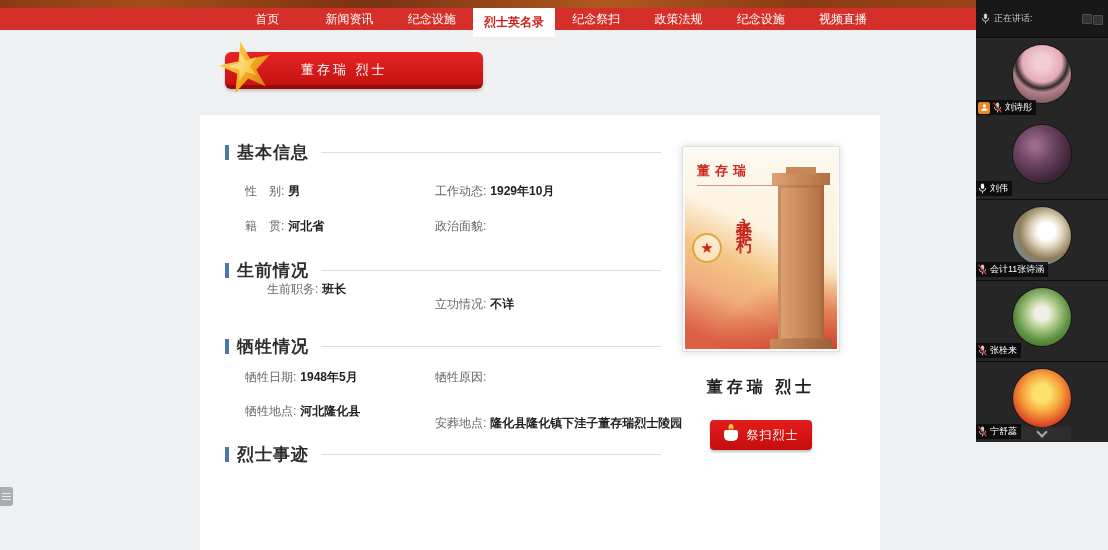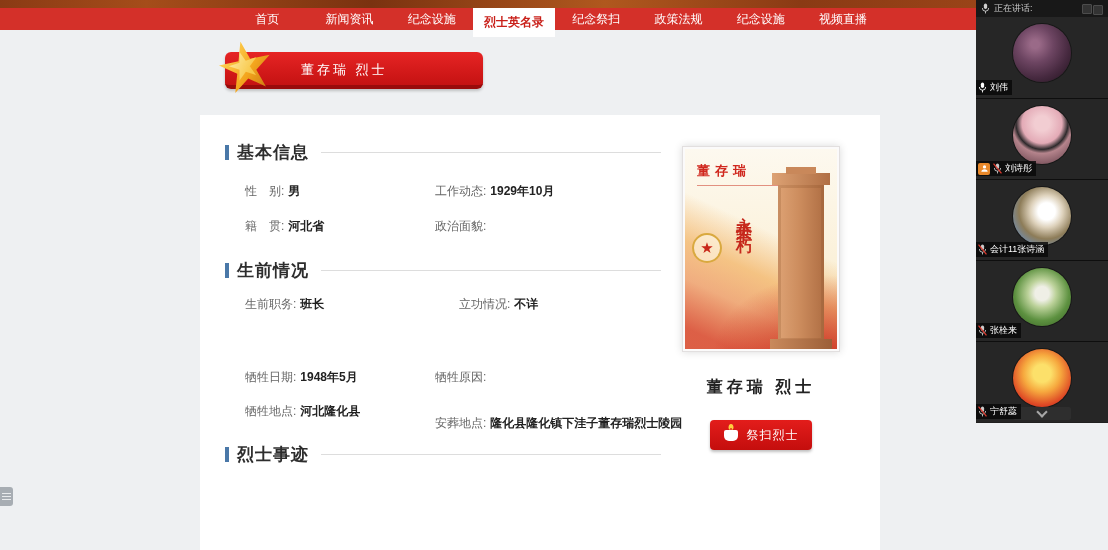--- a/index.html
+++ b/index.html
@@ -75,21 +75,21 @@
     background:linear-gradient(180deg,#e31d1b,#c40e0d);display:flex;align-items:center;justify-content:center;
     gap:9px;color:#fff;font-size:12px;letter-spacing:1px;cursor:pointer;box-shadow:0 2px 3px rgba(0,0,0,.25);}
   .candle{width:14px;height:11px;background:#fff;border-radius:2px 2px 5px 5px;position:relative;flex:none;}
   .candle::before{content:"";position:absolute;top:-6px;left:50%;transform:translateX(-50%);
     width:5px;height:6px;background:#ffcf3e;border-radius:50% 50% 50% 50%/65% 65% 35% 35%;}
   .candle::after{content:"";position:absolute;top:-2px;left:50%;transform:translateX(-50%);
     width:2px;height:2px;background:#e03020;border-radius:50%;}
 
   
   .vpanel{position:absolute;left:976px;top:0;width:132px;height:423px;background:#202020;}
-  .vheader{height:17px;background:#181818;display:flex;align-items:center;gap:4px;padding:0 5px;
+  .vheader{height:17px;background:#181818;display:flex;align-items:center;gap:4px;padding:10px 5px;
     color:#c6c6c6;font-size:9px;}
   .vheader .spacer{flex:1;}
   .grid-ico{width:8px;height:8px;border:1px solid #4c4c4c;border-radius:1px;background:#333;}
   .grid-ico + .grid-ico{margin-left:-3px;margin-top:3px;}
   .vtile{position:relative;height:81px;border-top:1px solid #0e0e0e;background:#262626;box-sizing:border-box;}
   .avatar{position:absolute;left:50%;top:7px;transform:translateX(-50%);width:58px;height:58px;
     border-radius:50%;box-shadow:0 0 0 1px rgba(0,0,0,.4);}
   .av1{background:radial-gradient(circle at 38% 35%,#9a6a88 8%,#6d4562 35%,#46293f 65%,#241420 95%);}
   .av2{background:radial-gradient(circle at 50% 30%,#f2cdd2 15%,#e3aab6 40%,#2e2a2c 52%,#b5848c 60%,#7a525c 85%);}
   .av3{background:radial-gradient(circle at 58% 42%,#ffffff 18%,#ded2bc 34%,#8d7c58 58%,#6f8cb0 82%,#5a78a0 95%);}
@@ -154,27 +154,32 @@
     </div>
     <div class="frow col2" style="top:103px;">
       <span class="flabel">政治面貌:</span><span class="fvalue"></span>
     </div>
 
     <div class="section-head" style="top:144px;">
       <span class="sec-bar"></span>
       <span class="sec-title">生前情况</span>
       <span class="sec-line"></span>
     </div>
-    <div class="frow col1" style="top:181px;">
+    <div class="frow col1" style="top:166px;margin-left:22px;">
       <span class="flabel">生前职务:</span><span class="fvalue">班长</span>
     </div>
-    <div class="frow col2" style="top:181px;margin-left:24px;">
+    <div class="frow col2" style="top:181px;">
       <span class="flabel">立功情况:</span><span class="fvalue">不详</span>
     </div>
 
+    <div class="section-head" style="top:220px;">
+      <span class="sec-bar"></span>
+      <span class="sec-title">牺牲情况</span>
+      <span class="sec-line"></span>
+    </div>
     <div class="frow col1" style="top:254px;">
       <span class="flabel">牺牲日期:</span><span class="fvalue">1948年5月</span>
     </div>
     <div class="frow col2" style="top:254px;">
       <span class="flabel">牺牲原因:</span><span class="fvalue"></span>
     </div>
     <div class="frow col1" style="top:288px;">
       <span class="flabel">牺牲地点:</span><span class="fvalue">河北隆化县</span>
     </div>
     <div class="frow col2" style="top:300px;">
@@ -211,51 +216,51 @@
         <rect x="3.2" y="0.5" width="3.6" height="6" rx="1.8" fill="#cfcfcf"></rect>
         <path d="M1.5 5.5a3.5 3.5 0 0 0 7 0" fill="none" stroke="#cfcfcf" stroke-width="1"></path>
         <line x1="5" y1="9" x2="5" y2="11.5" stroke="#cfcfcf" stroke-width="1"></line>
       </svg>
       <span>正在讲话:</span>
       <span class="spacer"></span>
       <span class="grid-ico"></span>
       <span class="grid-ico"></span>
     </div>
 
-    <div class="vtile" style="border-top:none;">
-      <div class="avatar av1"></div>
-      <div class="vlabel">
-        <svg width="9" height="11" viewBox="0 0 10 12">
-          <rect x="3.2" y="0.5" width="3.6" height="6" rx="1.8" fill="#fff"></rect>
-          <path d="M1.5 5.5a3.5 3.5 0 0 0 7 0" fill="none" stroke="#fff" stroke-width="1"></path>
-          <line x1="5" y1="9" x2="5" y2="11.5" stroke="#fff" stroke-width="1"></line>
-        </svg>
-        <span>刘伟</span>
-      </div>
-    </div>
-
     <div class="vtile">
       <div class="avatar av2"></div>
       <div class="vlabel">
         <span class="badge">
           <svg width="9" height="9" viewBox="0 0 11 11">
               <circle cx="5.5" cy="3.6" r="2" fill="#fff"></circle>
               <path d="M1.6 9.6c0-2.2 1.8-3.2 3.9-3.2s3.9 1 3.9 3.2z" fill="#fff"></path>
             </svg>
         </span>
         <svg width="9" height="11" viewBox="0 0 10 12">
           <rect x="3.2" y="0.5" width="3.6" height="6" rx="1.8" fill="#c9c9c9"></rect>
           <path d="M1.5 5.5a3.5 3.5 0 0 0 7 0" fill="none" stroke="#c9c9c9" stroke-width="1"></path>
           <line x1="5" y1="9" x2="5" y2="11.5" stroke="#c9c9c9" stroke-width="1"></line>
           <line x1="0.6" y1="0.6" x2="9.4" y2="11.4" stroke="#e03a2e" stroke-width="1.4"></line>
         </svg>
         <span>刘诗彤</span>
       </div>
     </div>
 
+    <div class="vtile" style="border-top:none;">
+      <div class="avatar av1"></div>
+      <div class="vlabel">
+        <svg width="9" height="11" viewBox="0 0 10 12">
+          <rect x="3.2" y="0.5" width="3.6" height="6" rx="1.8" fill="#fff"></rect>
+          <path d="M1.5 5.5a3.5 3.5 0 0 0 7 0" fill="none" stroke="#fff" stroke-width="1"></path>
+          <line x1="5" y1="9" x2="5" y2="11.5" stroke="#fff" stroke-width="1"></line>
+        </svg>
+        <span>刘伟</span>
+      </div>
+    </div>
+
     <div class="vtile">
       <div class="avatar av3"></div>
       <div class="vlabel">
         <svg width="9" height="11" viewBox="0 0 10 12">
           <rect x="3.2" y="0.5" width="3.6" height="6" rx="1.8" fill="#c9c9c9"></rect>
           <path d="M1.5 5.5a3.5 3.5 0 0 0 7 0" fill="none" stroke="#c9c9c9" stroke-width="1"></path>
           <line x1="5" y1="9" x2="5" y2="11.5" stroke="#c9c9c9" stroke-width="1"></line>
           <line x1="0.6" y1="0.6" x2="9.4" y2="11.4" stroke="#e03a2e" stroke-width="1.4"></line>
         </svg>
         <span>会计11张诗涵</span>

